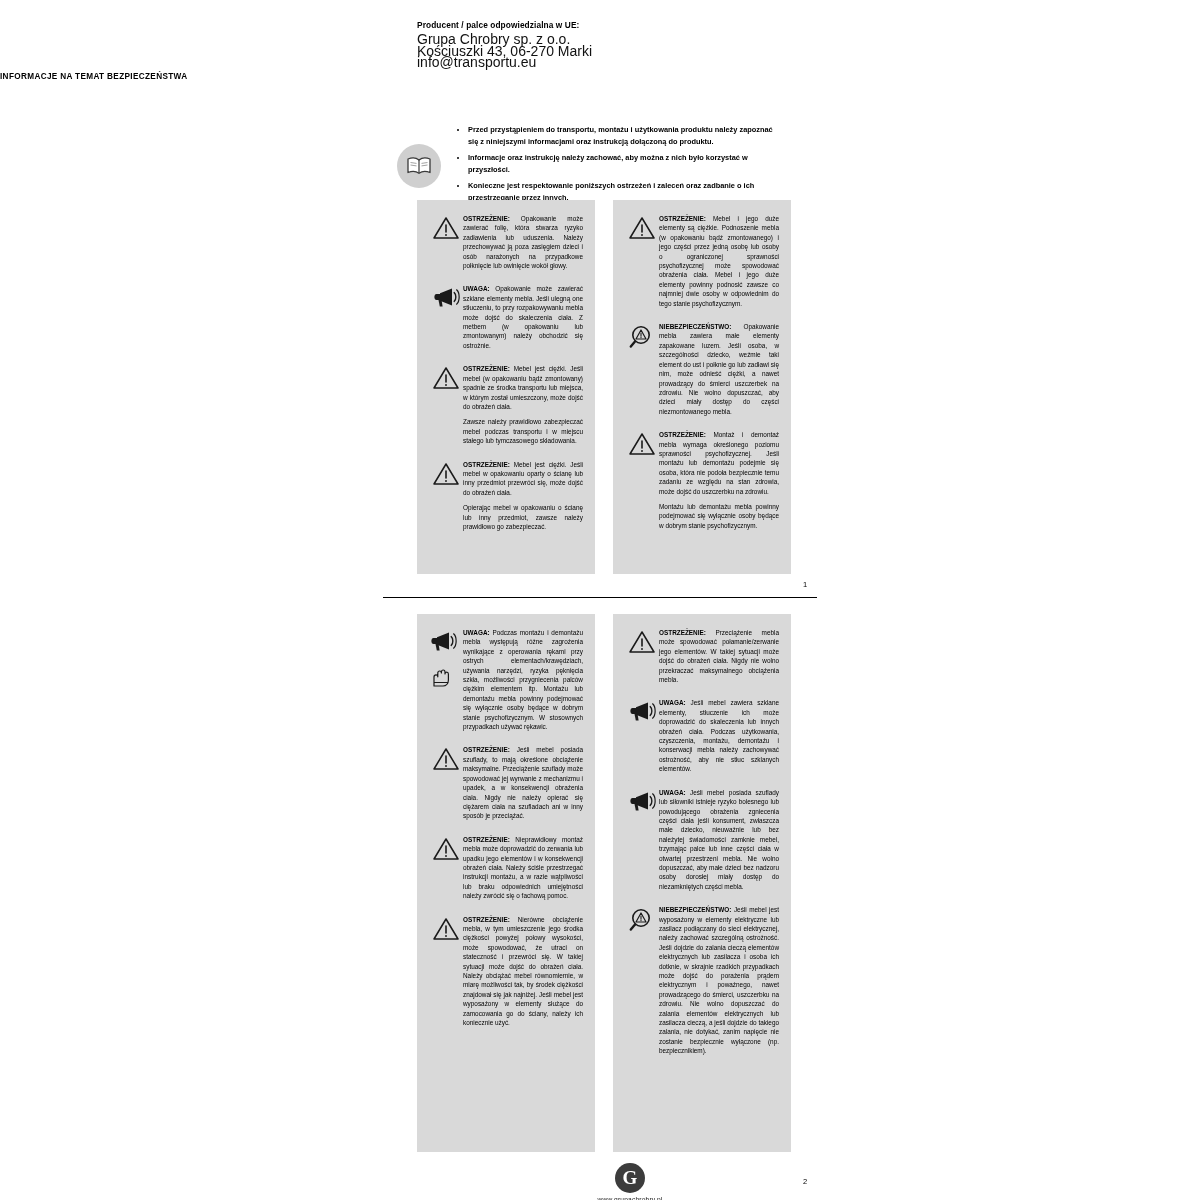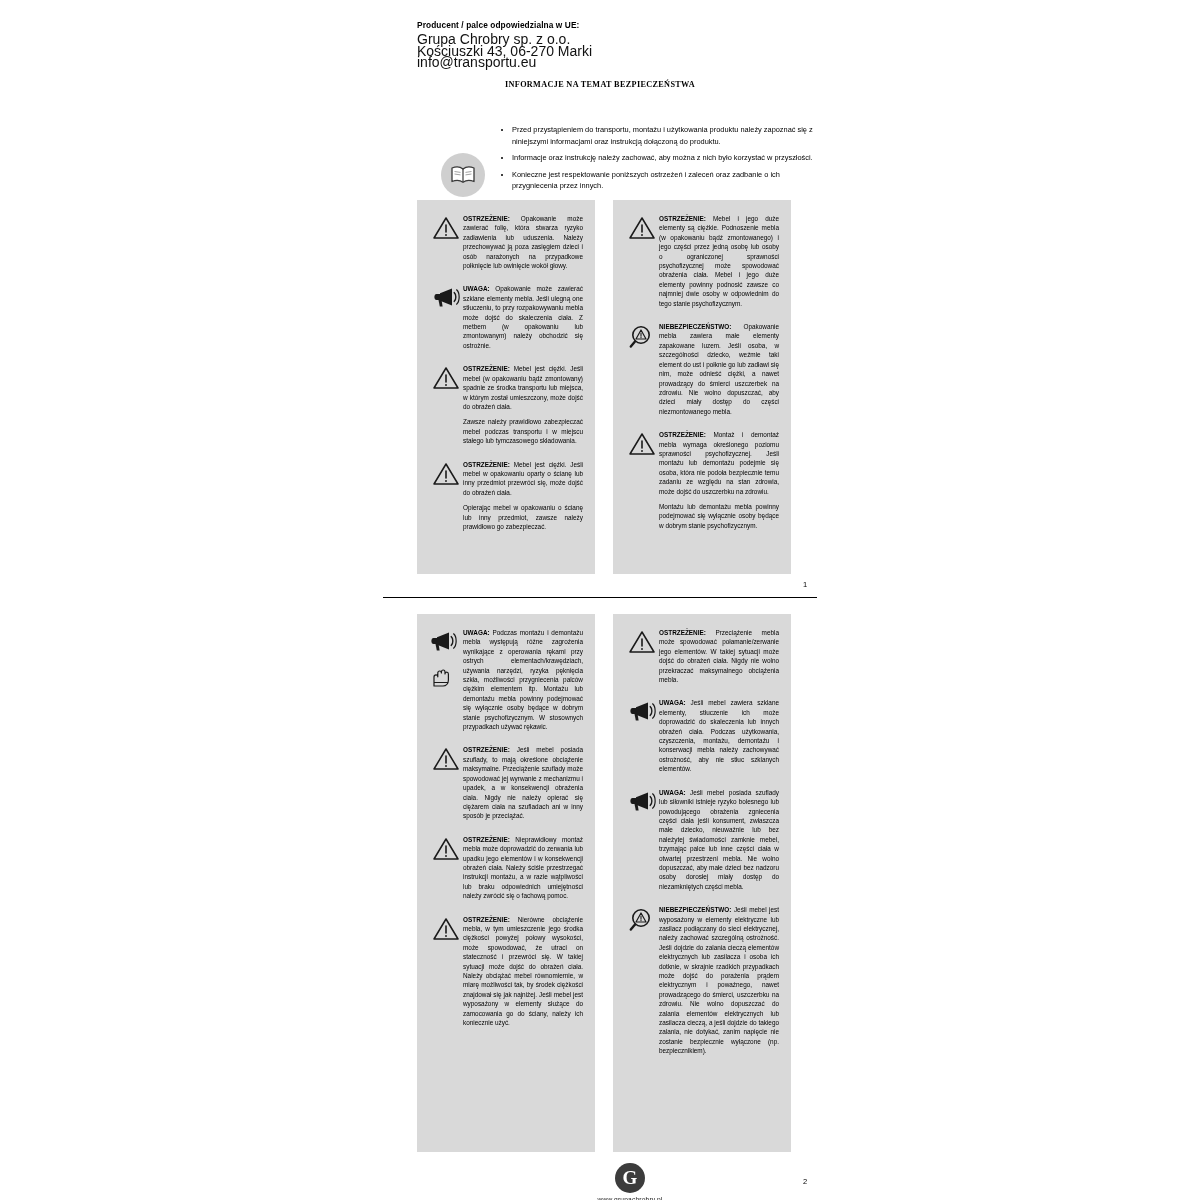--- a/index.html
+++ b/index.html
@@ -36,37 +36,37 @@
   }
   .producer-line {
     font-size: 14px;
     line-height: 11.5px;
     color: #111;
   }
 
   .doc-title {
     position: absolute;
     left: 0;
-    top: 80px;
+    top: 72px;
     width: 1200px;
-    text-align: center;
+    text-align: left;
     font-size: 8.2px;
     font-weight: bold;
     letter-spacing: 0.35px;
-    font-family: Liberation Serif, serif;
   }
 
   
   .intro {
     position: absolute;
-    left: 441px;
+    left: 397px;
     top: 124px;
     width: 380px;
     display: flex;
-    align-items: flex-end;
+    align-items: center;
+    font-weight: bold;
   }
   .intro-icon {
     width: 44px;
     height: 44px;
     border-radius: 50%;
     background: #cfcfcf;
     flex: 0 0 auto;
     margin-right: 14px;
     display: flex;
     align-items: center;
@@ -186,21 +186,21 @@
         <line x1="13" y1="4" x2="13" y2="17.2" stroke="#3a3a3a" stroke-width="1.2"></line>
         <line x1="4.5" y1="6.5" x2="10.5" y2="7.4" stroke="#8a8a8a" stroke-width="0.8"></line>
         <line x1="4.5" y1="9" x2="10.5" y2="9.9" stroke="#8a8a8a" stroke-width="0.8"></line>
         <line x1="15.5" y1="7.4" x2="21.5" y2="6.5" stroke="#8a8a8a" stroke-width="0.8"></line>
         <line x1="15.5" y1="9.9" x2="21.5" y2="9" stroke="#8a8a8a" stroke-width="0.8"></line>
       </svg>
     </div>
     <ul class="intro-list">
       <li>Przed przystąpieniem do transportu, montażu i użytkowania produktu należy zapoznać się z niniejszymi informacjami oraz instrukcją dołączoną do produktu.</li>
       <li>Informacje oraz instrukcję należy zachować, aby można z nich było korzystać w przyszłości.</li>
-      <li>Konieczne jest respektowanie poniższych ostrzeżeń i zaleceń oraz zadbanie o ich przygniecenia przez innych.</li>
+      <li>Konieczne jest respektowanie poniższych ostrzeżeń i zaleceń oraz zadbanie o ich przestrzeganie przez innych.</li>
     </ul>
   </div>
 
   <div class="col col-left-1">
       <div class="item">
         <div class="item-icon">
           <svg width="26" height="24" viewBox="0 0 26 24">
             <path d="M13 2 L25 22 L1 22 Z" fill="none" stroke="#1a1a1a" stroke-width="1.5" stroke-linejoin="round"></path>
             <line x1="13" y1="9" x2="13" y2="16" stroke="#1a1a1a" stroke-width="1.6" stroke-linecap="round"></line>
             <circle cx="13" cy="19" r="0.95" fill="#1a1a1a"></circle>

